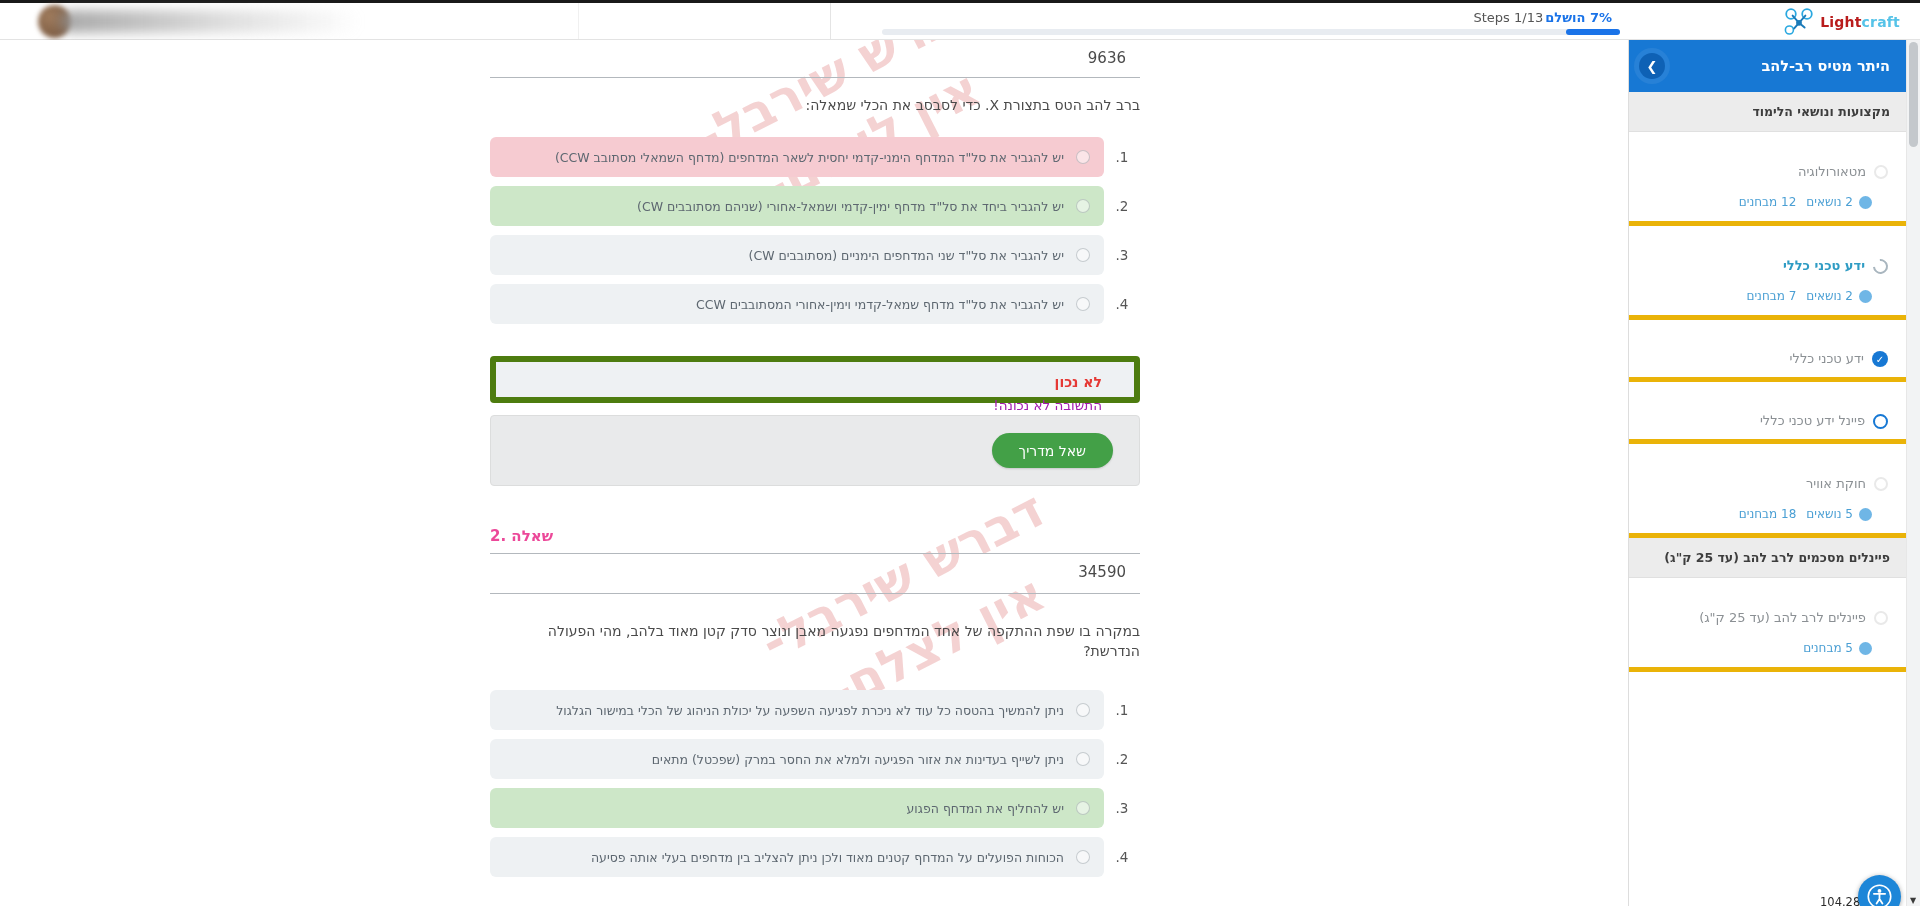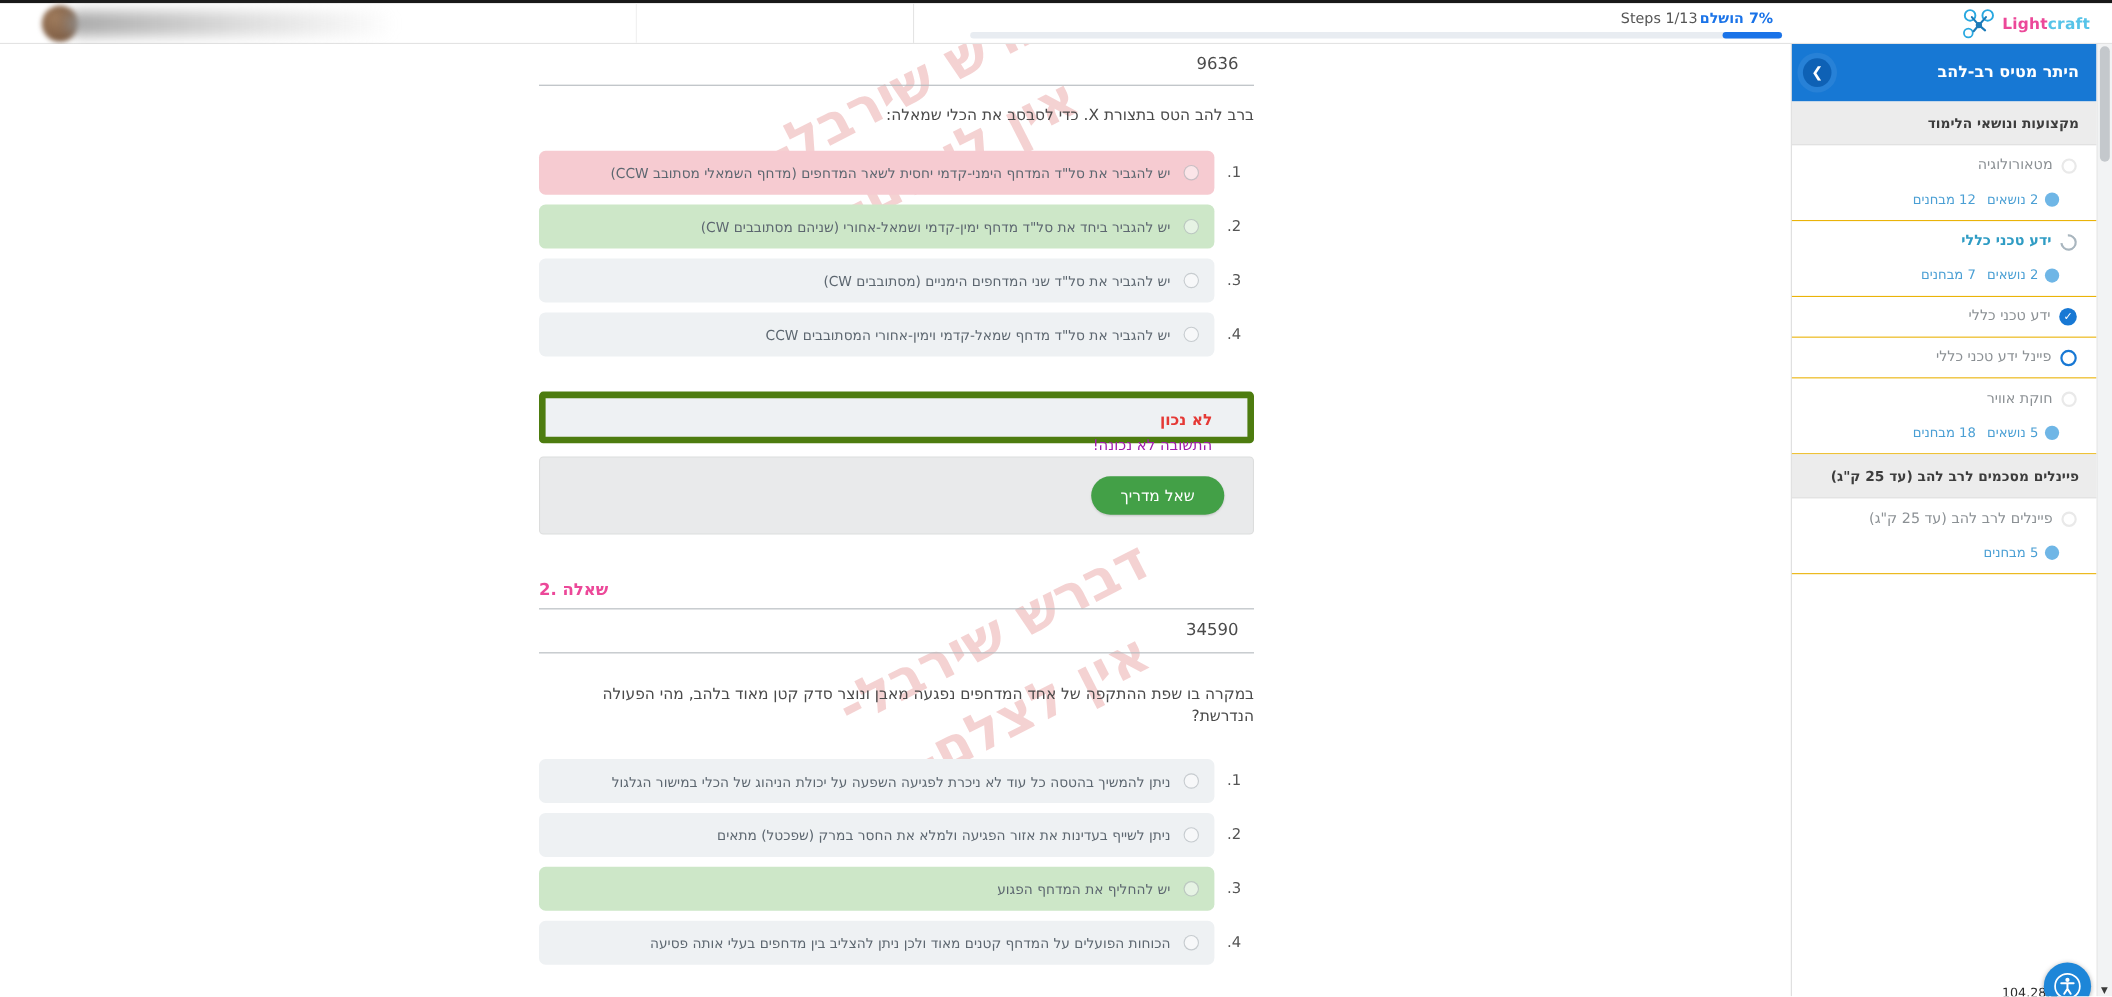--- a/index.html
+++ b/index.html
@@ -13,21 +13,21 @@
   .blur-pill{position:absolute;left:60px;top:7px;width:300px;height:23px;border-radius:12px;
           background:linear-gradient(90deg,rgba(145,145,145,.8),rgba(195,195,195,.55) 55%,rgba(230,230,230,0));filter:blur(6px);}
   .topbar-div1{position:absolute;left:578px;top:0;height:36px;width:1px;background:#f0f0f0;}
   .topbar-div2{position:absolute;left:830px;top:0;height:36px;width:1px;background:#e4e4e4;}
   .progress-text{position:absolute;right:308px;top:7px;display:flex;align-items:baseline;gap:2px;font-size:13px;color:#555;}
   .progress-complete{color:#1a73e8;font-weight:bold;}
   .progress-track{position:absolute;left:882px;top:26px;width:738px;height:6px;border-radius:3px;background:#e8ecf1;}
   .progress-fill{position:absolute;right:0;top:0;height:6px;width:54px;border-radius:3px;background:#1a73e8;}
   .brand{position:absolute;right:20px;top:2px;display:flex;align-items:center;gap:5px;height:34px;}
   .brand-text{font-size:14px;font-weight:600;letter-spacing:.2px;}
-  .brand-light{color:#ec4899;} .brand-craft{color:#56c3e8;}
+  .brand-light{color:#b91c1c;} .brand-craft{color:#56c3e8;}
 
   
   .main{position:absolute;left:0;top:40px;width:1628px;height:866px;background:#fff;overflow:hidden;direction:rtl;}
   .column{position:absolute;left:490px;top:0;width:650px;}
   .qid{margin:8px 14px 0 0;text-align:right;font-size:15px;color:#4a4a4a;line-height:20px;}
   .hr{border:0;border-top:1px solid #b3b8bd;margin:0;}
   .hr1{margin-top:9px;} .hr2{margin-top:7px;} .hr3{margin-top:11px;}
   .qtext{margin-top:17px;font-size:14px;color:#4a4a4a;line-height:20px;}
   .qtext2{margin-top:27px;}
   .answers{margin-top:22px;display:flex;flex-direction:column;gap:9px;}
@@ -56,21 +56,21 @@
   .sidebar{position:absolute;left:1628px;top:40px;width:278px;height:866px;background:#fff;border-left:1px solid #ddd;
            box-sizing:border-box;direction:rtl;}
   .sb-header{height:52px;background:#1778d4;color:#fff;display:flex;align-items:center;padding:0 16px;
              font-weight:bold;font-size:14.5px;position:relative;box-sizing:border-box;}
   .sb-collapse{position:absolute;left:10px;top:13px;width:26px;height:26px;border-radius:50%;background:#0e61b5;
                color:#fff;display:flex;align-items:center;justify-content:center;cursor:pointer;
                box-shadow:0 0 0 5px rgba(255,255,255,.07);}
   .sb-collapse::after{content:"❯";font-size:13px;font-weight:bold;}
   .sb-section{height:40px;background:#ececec;display:flex;align-items:center;padding:0 16px;font-weight:bold;
               color:#3d3d3d;font-size:12.5px;border-bottom:1px solid #e0e0e0;box-sizing:border-box;}
-  .sb-item{border-bottom:1px solid #eab308;padding:10px 18px 10px 10px;cursor:pointer;}
+  .sb-item{border-bottom:5px solid #eab308;padding:10px 18px 10px 10px;cursor:pointer;margin-top:21px;}
   .sb-item.slim{padding:9px 18px 9px 10px;}
   .sb-title-row{display:flex;align-items:center;gap:8px;}
   .sb-title{color:#8b9094;font-size:13px;line-height:18px;}
   .sb-item.active .sb-title{color:#2f9cc4;font-weight:bold;}
   .sb-badges{display:flex;align-items:center;gap:10px;padding:14px 16px 2px 0;}
   .badge{display:flex;align-items:center;gap:6px;color:#4a9fd4;font-size:12px;}
   .badge-dot{width:13px;height:13px;border-radius:50%;background:#6fb6e6;flex:none;}
   .ic-empty{width:14px;height:14px;border-radius:50%;border:2px solid #e9e9e9;box-sizing:border-box;flex:none;}
   .ic-progress{width:15px;height:15px;border-radius:50%;border:2px solid #a9b6bf;border-left-color:transparent;
                transform:rotate(40deg);box-sizing:border-box;flex:none;}

